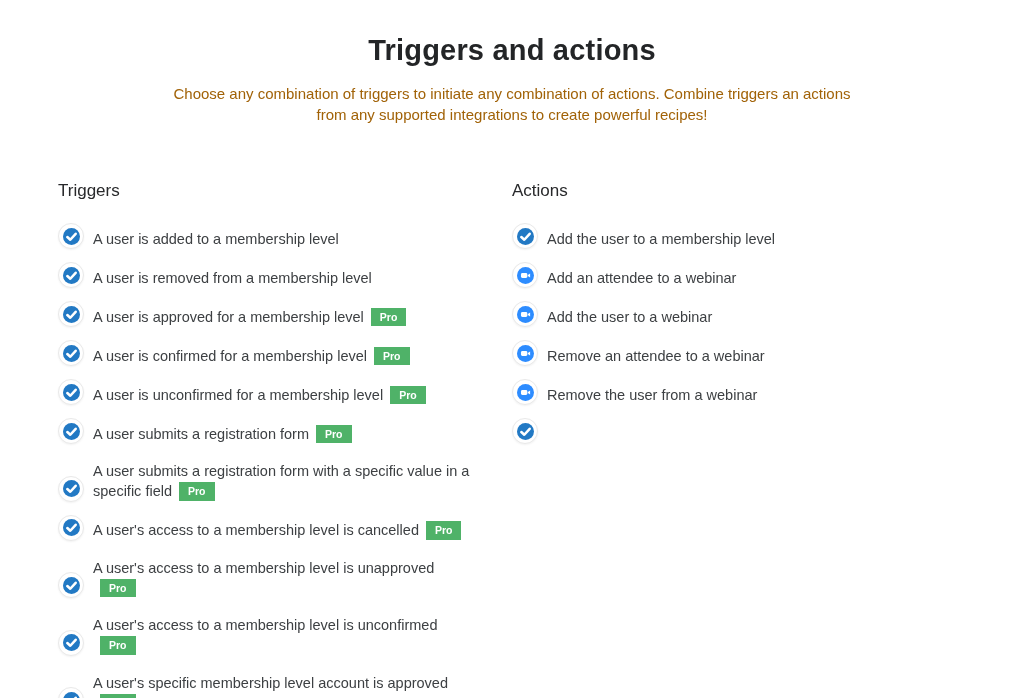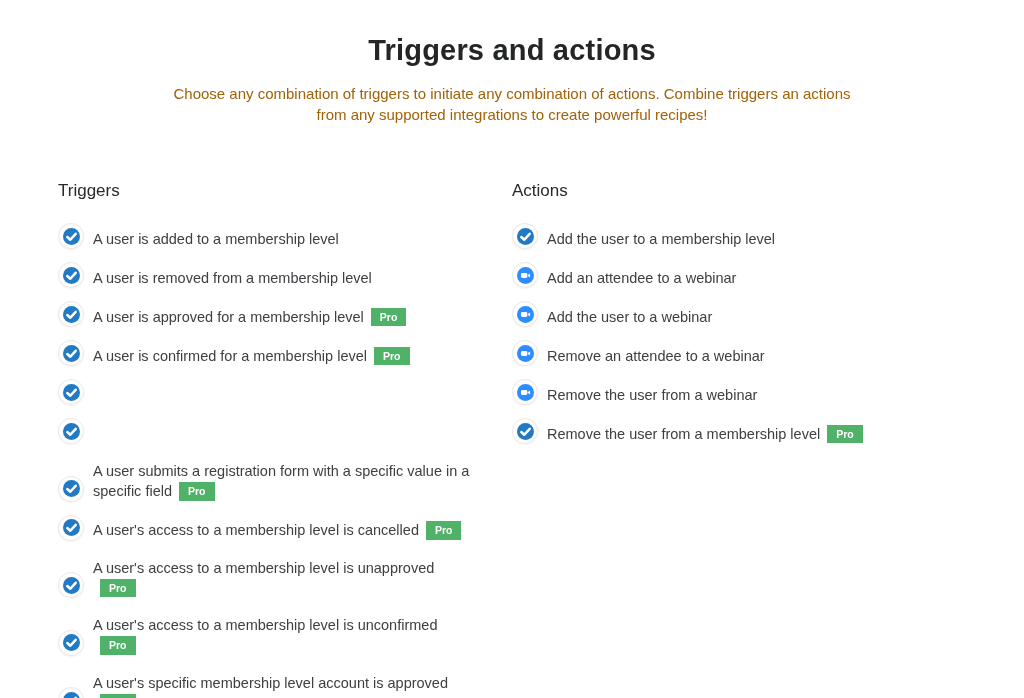--- a/index.html
+++ b/index.html
@@ -147,29 +147,31 @@
     <span class="label"><span class="label-text">A user is confirmed for a membership level</span><span class="pro">Pro</span></span>
   </li>
           <li class="row">
     <span class="icon-ring">
       <svg class="ic ic-membership" viewBox="0 0 24 24" aria-hidden="true">
         <circle cx="12" cy="12" r="12" fill="currentColor"></circle>
         <path d="M6.1 12.8l4.2 3.8 7.6-8.4" stroke="#ffffff" stroke-width="3.6" fill="none" stroke-linecap="round" stroke-linejoin="round"></path>
       </svg>
 
     </span>
-  </li>
-          <li class="row">
-    <span class="icon-ring">
-      <svg class="ic ic-membership" viewBox="0 0 24 24" aria-hidden="true">
-        <circle cx="12" cy="12" r="12" fill="currentColor"></circle>
-        <path d="M6.1 12.8l4.2 3.8 7.6-8.4" stroke="#ffffff" stroke-width="3.6" fill="none" stroke-linecap="round" stroke-linejoin="round"></path>
-      </svg>
-
-    </span>
+    <span class="label"><span class="label-text">A user is unconfirmed for a membership level</span><span class="pro">Pro</span></span>
+  </li>
+          <li class="row">
+    <span class="icon-ring">
+      <svg class="ic ic-membership" viewBox="0 0 24 24" aria-hidden="true">
+        <circle cx="12" cy="12" r="12" fill="currentColor"></circle>
+        <path d="M6.1 12.8l4.2 3.8 7.6-8.4" stroke="#ffffff" stroke-width="3.6" fill="none" stroke-linecap="round" stroke-linejoin="round"></path>
+      </svg>
+
+    </span>
+    <span class="label"><span class="label-text">A user submits a registration form</span><span class="pro">Pro</span></span>
   </li>
           <li class="row">
     <span class="icon-ring">
       <svg class="ic ic-membership" viewBox="0 0 24 24" aria-hidden="true">
         <circle cx="12" cy="12" r="12" fill="currentColor"></circle>
         <path d="M6.1 12.8l4.2 3.8 7.6-8.4" stroke="#ffffff" stroke-width="3.6" fill="none" stroke-linecap="round" stroke-linejoin="round"></path>
       </svg>
 
     </span>
     <span class="label"><span class="label-text">A user submits a registration form with a specific value in a specific field</span><span class="pro">Pro</span></span>
@@ -275,18 +277,17 @@
     <span class="label"><span class="label-text">Remove the user from a webinar</span></span>
   </li>
           <li class="row">
     <span class="icon-ring">
       <svg class="ic ic-membership" viewBox="0 0 24 24" aria-hidden="true">
         <circle cx="12" cy="12" r="12" fill="currentColor"></circle>
         <path d="M6.1 12.8l4.2 3.8 7.6-8.4" stroke="#ffffff" stroke-width="3.6" fill="none" stroke-linecap="round" stroke-linejoin="round"></path>
       </svg>
 
     </span>
-    <span class="label"><span class="label-text">Remove the user from a membership level</span><span class="pro">Pro</span></span>
   </li>
         </ul>
     </section>
   </div>
 </div>
 
 </body></html>

